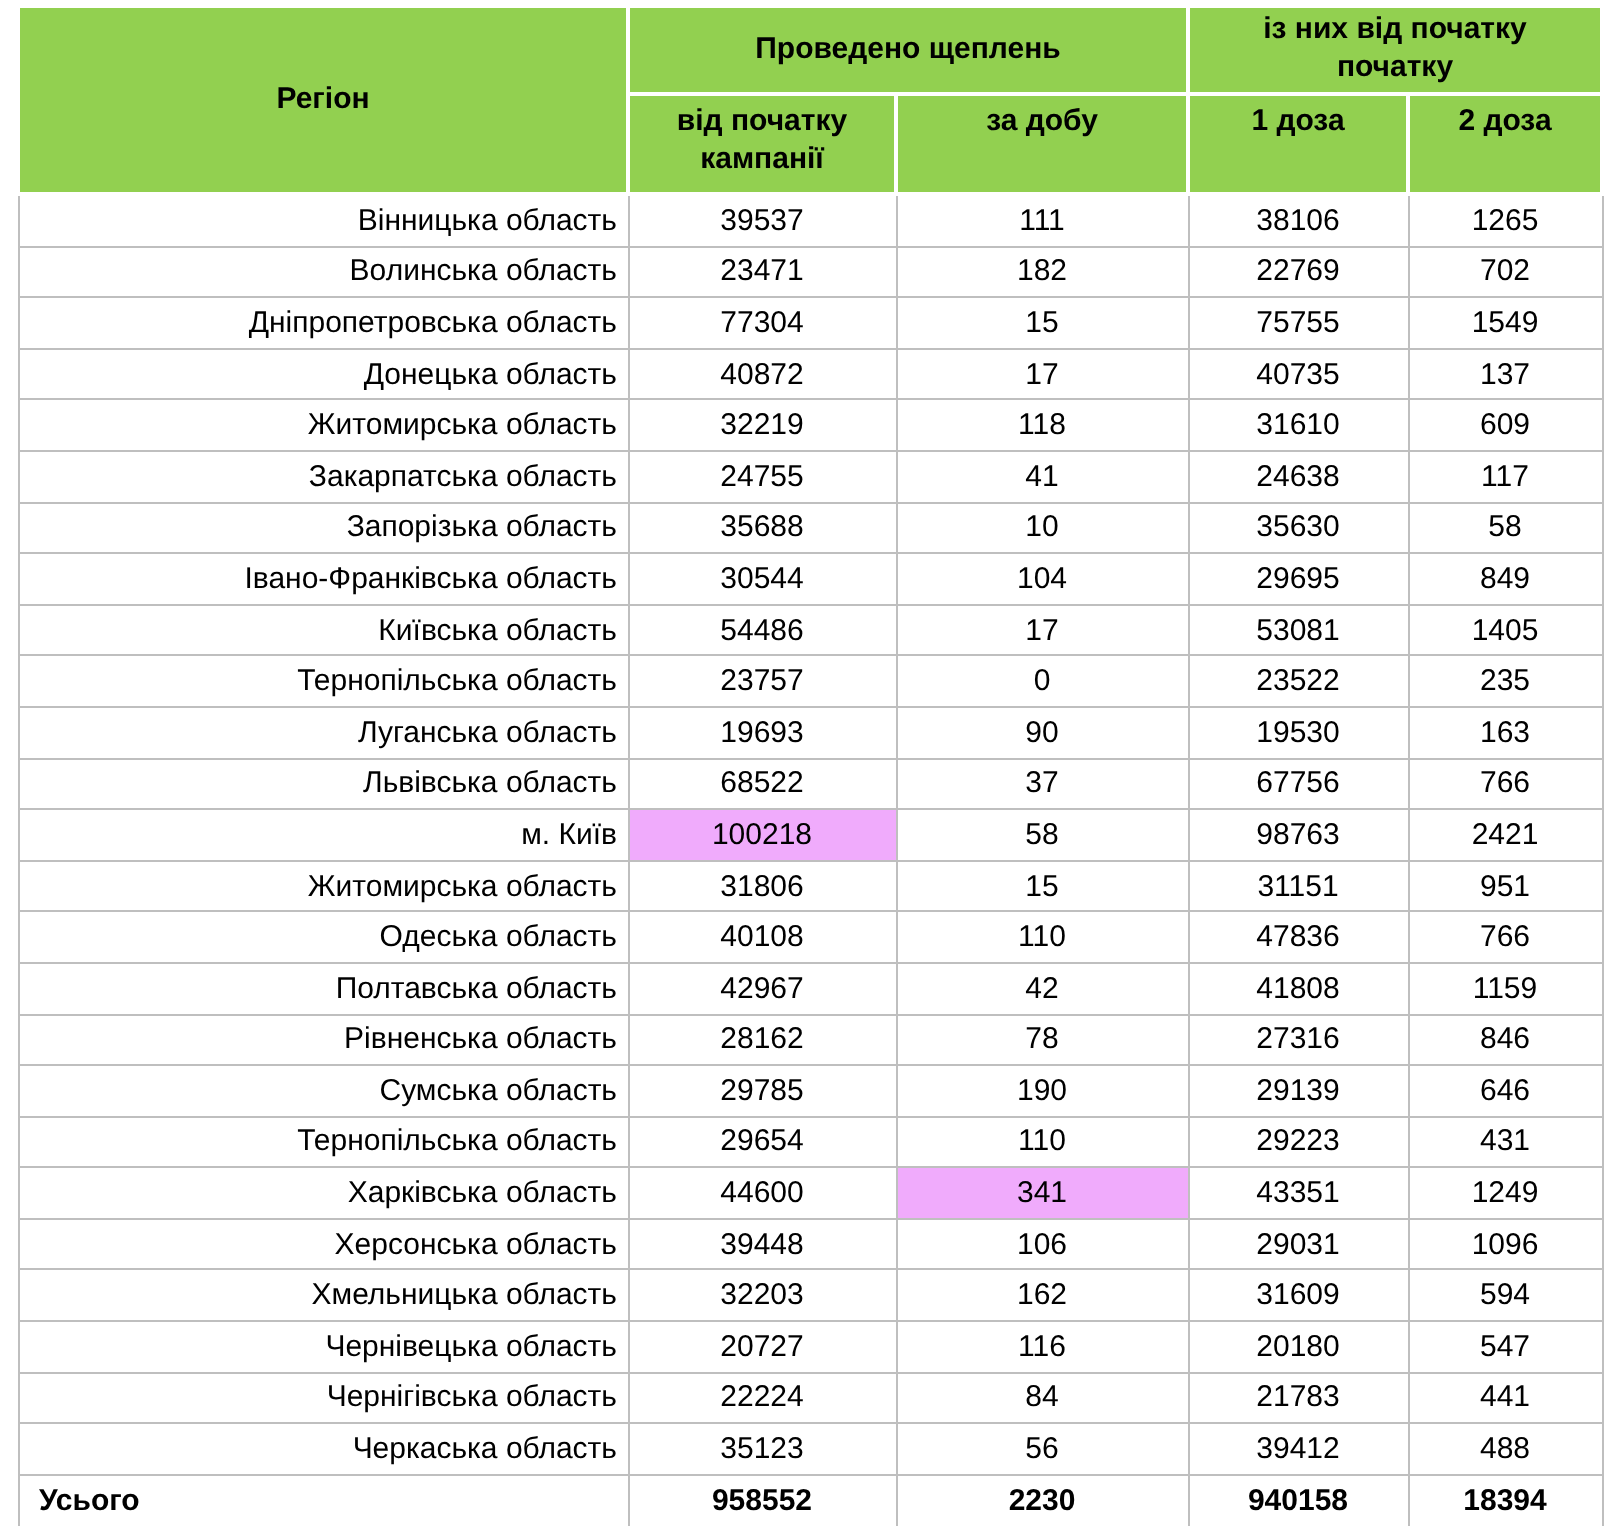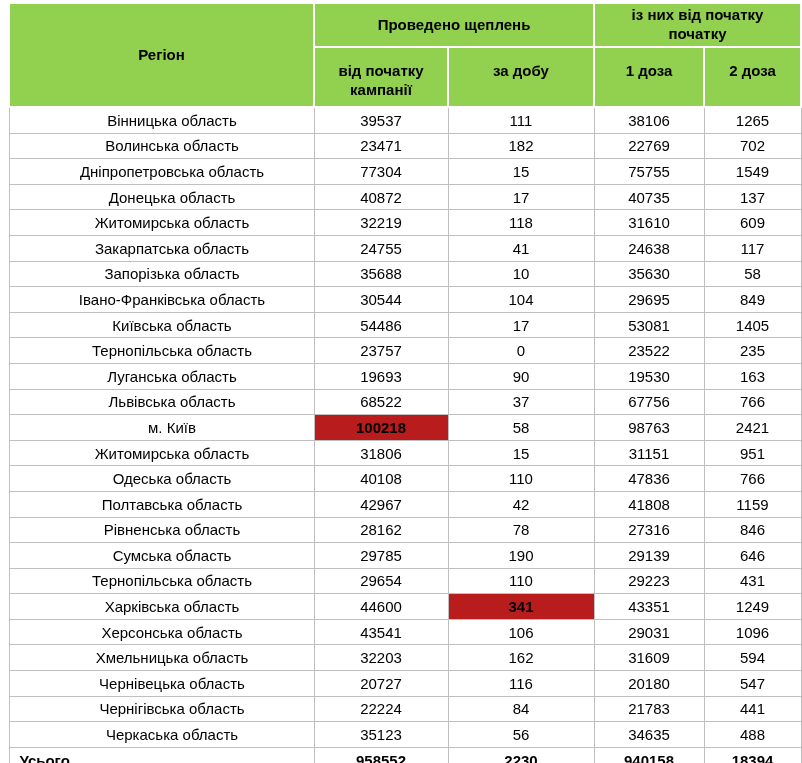--- a/index.html
+++ b/index.html
@@ -23,36 +23,36 @@
     border: 2px solid #ffffff;
     color: #000000;
     font-size: 15px;
     font-weight: bold;
     text-align: center;
     vertical-align: middle;
     padding: 2px 6px;
     line-height: 1.25;
   }
   thead tr.h1 th { height: 38px; }
-  thead tr.h2 th { height: 42px; vertical-align: top; padding-top: 14px; }
+  thead tr.h2 th { height: 42px; vertical-align: top; padding-top: 4px; }
   thead th.region-h { vertical-align: middle; }
   
   tbody td {
     border: 1px solid #BFBFBF;
     font-size: 15px;
     color: #000000;
     height: 24.6px;
     padding: 0 5px;
     vertical-align: middle;
     white-space: nowrap;
     overflow: hidden;
   }
-  td.region { text-align: center; padding-left: 26px; }
+  td.region { text-align: right; padding-left: 26px; }
   td.num { text-align: center; }
-  td.hl { background: #b91c1c; font-weight: bold; }
+  td.hl { background: #f0abfc; }
   
   tfoot td {
     border: 1px solid #A6A6A6;
     border-left: 1px solid #BFBFBF;
     border-right: 1px solid #BFBFBF;
     font-size: 15px;
     font-weight: bold;
     height: 25px;
     padding: 0 5px;
     vertical-align: middle;
@@ -240,21 +240,21 @@
   <tr>
     <td class="region">Харківська область</td>
     <td class="num">44600</td>
     <td class="num hl">341</td>
     <td class="num">43351</td>
     <td class="num">1249</td>
   </tr>
 
   <tr>
     <td class="region">Херсонська область</td>
-    <td class="num">43541</td>
+    <td class="num">39448</td>
     <td class="num">106</td>
     <td class="num">29031</td>
     <td class="num">1096</td>
   </tr>
 
   <tr>
     <td class="region">Хмельницька область</td>
     <td class="num">32203</td>
     <td class="num">162</td>
     <td class="num">31609</td>
@@ -274,21 +274,21 @@
     <td class="num">22224</td>
     <td class="num">84</td>
     <td class="num">21783</td>
     <td class="num">441</td>
   </tr>
 
   <tr>
     <td class="region">Черкаська область</td>
     <td class="num">35123</td>
     <td class="num">56</td>
-    <td class="num">34635</td>
+    <td class="num">39412</td>
     <td class="num">488</td>
   </tr>
 </tbody>
   <tfoot>
     <tr>
       <td class="region">Усього</td>
       <td class="num">958552</td>
       <td class="num">2230</td>
       <td class="num">940158</td>
       <td class="num">18394</td>

